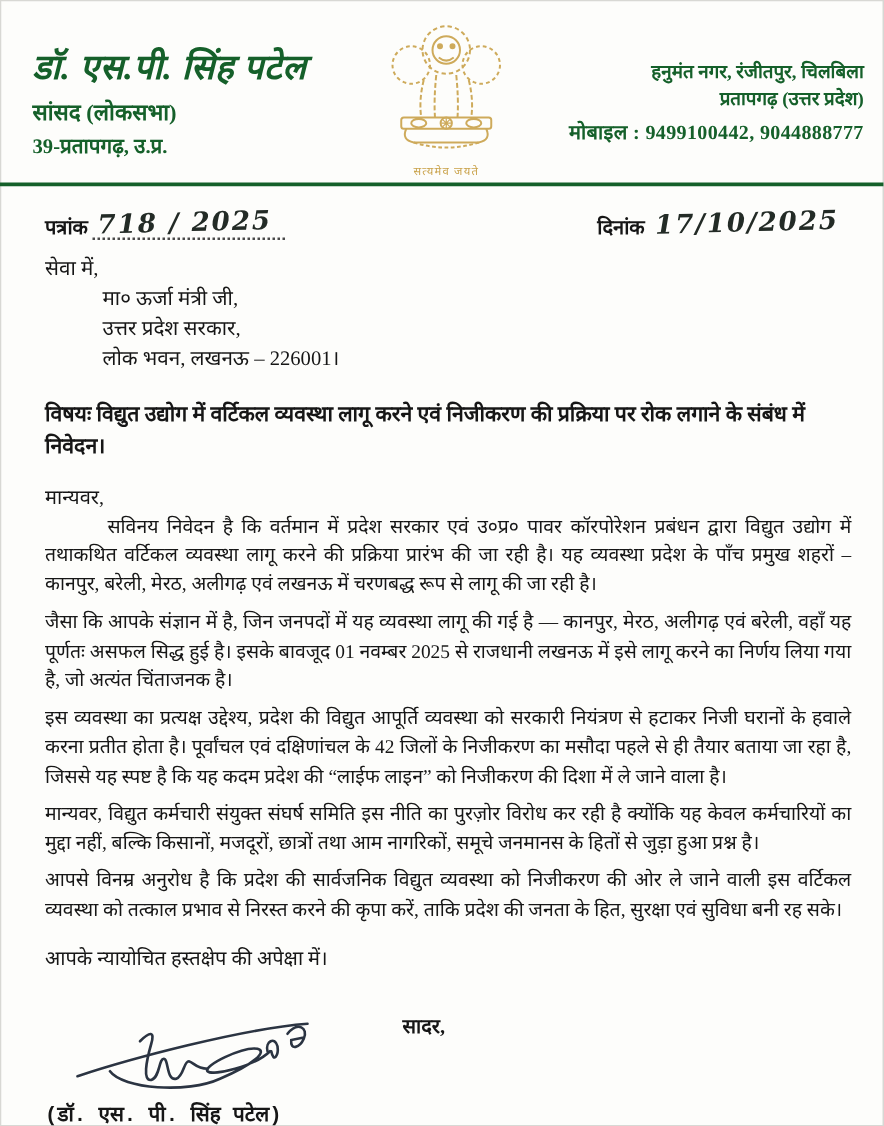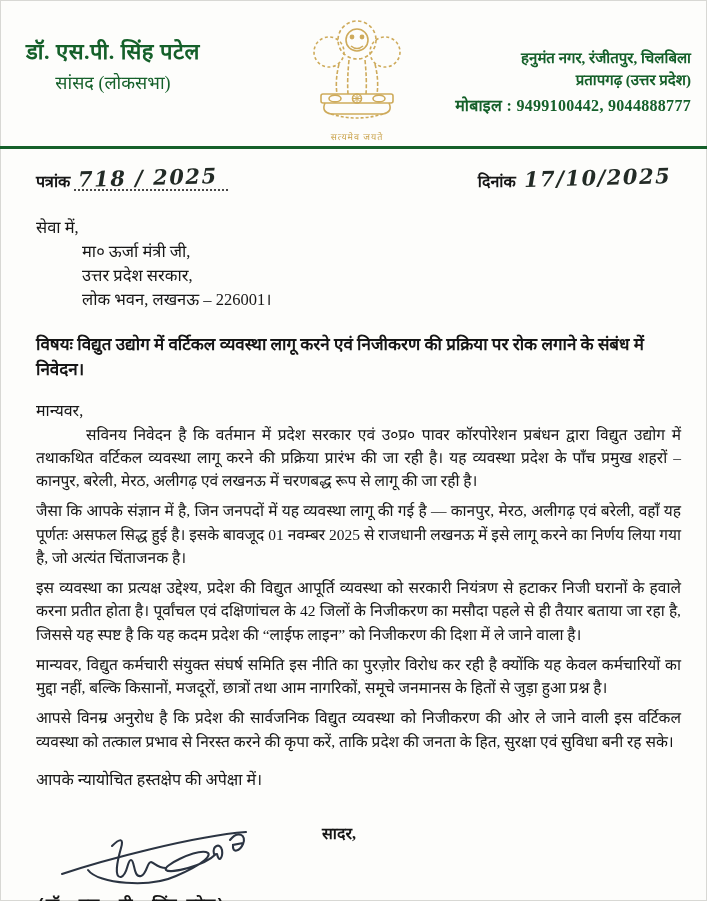--- a/index.html
+++ b/index.html
@@ -9,22 +9,22 @@
     position:relative;
     width:707px; height:901px;
     margin:0 auto;
     background:#fdfdfb;
     color:#161616;
     overflow:hidden;
     box-shadow:inset 0 0 0 1px #d8d8d4;
   }
   
   .hdr-left { position:absolute; left:26px; top:40px; color:var(--green); }
-  .hdr-name { font-size:22px; font-weight:bold; letter-spacing:.5px; line-height:1.1; }
-  .hdr-desig { font-size:18px; font-weight:normal; margin-top:6px;text-align:center; }
+  .hdr-name { font-size:28px; font-weight:bold; letter-spacing:.5px; line-height:1.1;font-style:italic; }
+  .hdr-desig { font-size:18px; font-weight:bold; margin-top:6px; }
   .hdr-const { font-size:16.5px; font-weight:bold; margin-top:3px; }
   .emblem-wrap { position:absolute; left:296px; top:6px; width:122px; text-align:center; }
   .emblem-wrap svg { display:block; margin:0 auto; }
   .emblem-motto { font-size:9px; color:var(--gold); letter-spacing:1px; margin-top:-2px; }
   .hdr-right { position:absolute; right:16px; top:48px; text-align:right; color:var(--green); }
   .hdr-addr1 { font-size:15px; font-weight:bold; line-height:1.45; }
   .hdr-addr2 { font-size:15px; font-weight:bold; line-height:1.45; }
   .hdr-mobile { font-size:16px; font-weight:bold; margin-top:2px; letter-spacing:.3px; }
   .hdr-email { font-size:13.5px; margin-top:2px; }
   .hdr-email .lbl { font-weight:bold; color:var(--green); }
@@ -35,21 +35,21 @@
   .ref-row { display:flex; justify-content:space-between; align-items:flex-end; margin-top:8px; }
   .ref-label { font-size:16px; font-weight:bold; }
   .hand {
     font-family:"DejaVu Serif","Liberation Serif",serif;
     font-style:italic; font-weight:bold;
     color:#232b26; font-size:21px; letter-spacing:1.5px;
     display:inline-block; transform:rotate(-1.5deg);
   }
   .dotline { display:inline-block; border-bottom:2px dotted #4a4a4a; padding:0 10px 0 4px; line-height:14px; }
   .dotline .hand { position:relative; top:-2px; }
-  .recipient { margin-top:24px; font-size:16.5px; line-height:1.45; }
+  .recipient { margin-top:11px; font-size:16.5px; line-height:1.45; }
   .recipient-lines { margin-left:46px; }
   .subject { margin-top:20px; font-size:17px; font-weight:bold; line-height:1.5; width:648px; }
   .greeting { margin-top:16px; font-size:16px; }
   .paras { width:645px; text-align:justify; }
   .paras p { font-size:15.5px; line-height:1.5; margin-top:7px; }
   .paras p.indent-first { text-indent:50px; margin-top:2px; }
   .pre-closing { margin-top:15px; font-size:16px; }
   
   .closing { position:relative; height:150px; margin-top:10px; }
   .regards { position:absolute; left:286px; top:22px; font-size:16px; font-weight:bold; }
@@ -59,20 +59,21 @@
 </style>
 </head>
 <body>
 
 <div class="page">
 
   <header>
     <div class="hdr-left">
       <div class="hdr-name">डॉ. एस.पी. सिंह पटेल</div>
       <div class="hdr-desig">सांसद (लोकसभा)</div>
+      <div class="hdr-const">39-प्रतापगढ़, उ.प्र.</div>
     </div>
 
     <div class="emblem-wrap">
       <svg width="104" height="126" viewBox="0 0 104 126">
         <g fill="none" stroke="var(--gold)" stroke-width="1.6" opacity="0.9">
 
           <circle cx="24" cy="46" r="15" stroke-dasharray="3 2.5"></circle>
           <circle cx="80" cy="46" r="15" stroke-dasharray="3 2.5"></circle>
 
           <circle cx="52" cy="34" r="19" stroke-dasharray="3.5 2.5"></circle>

